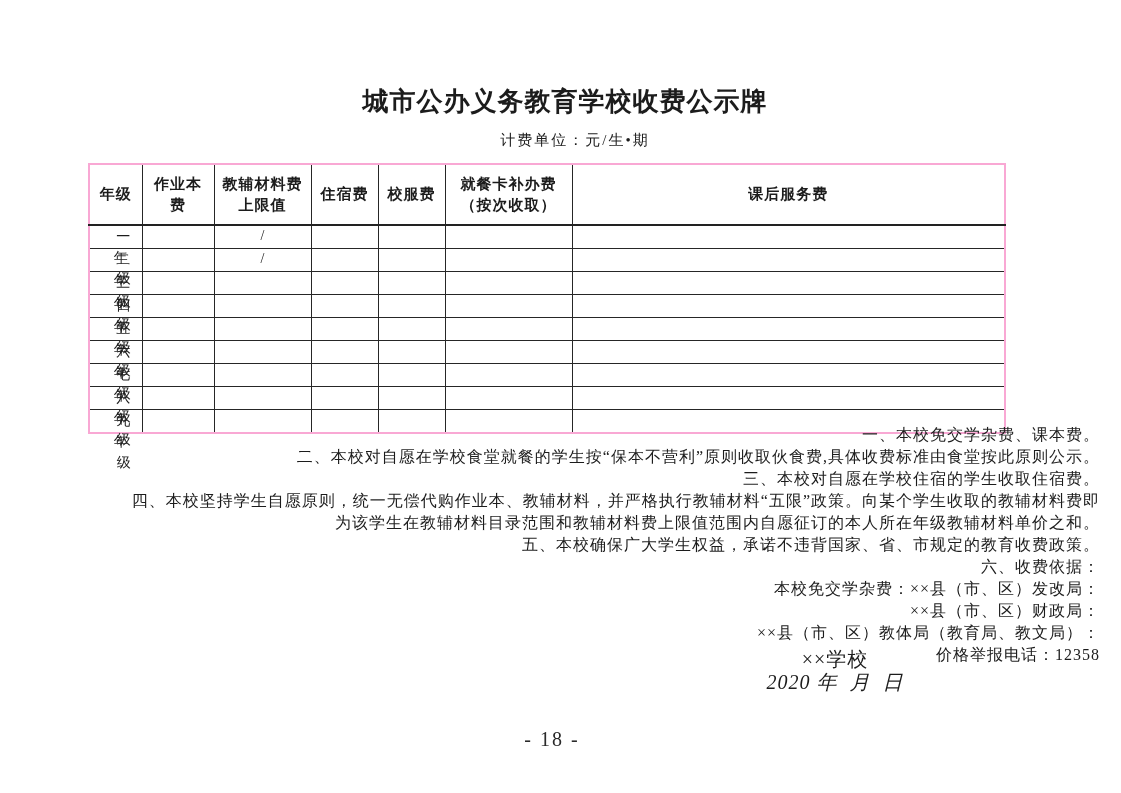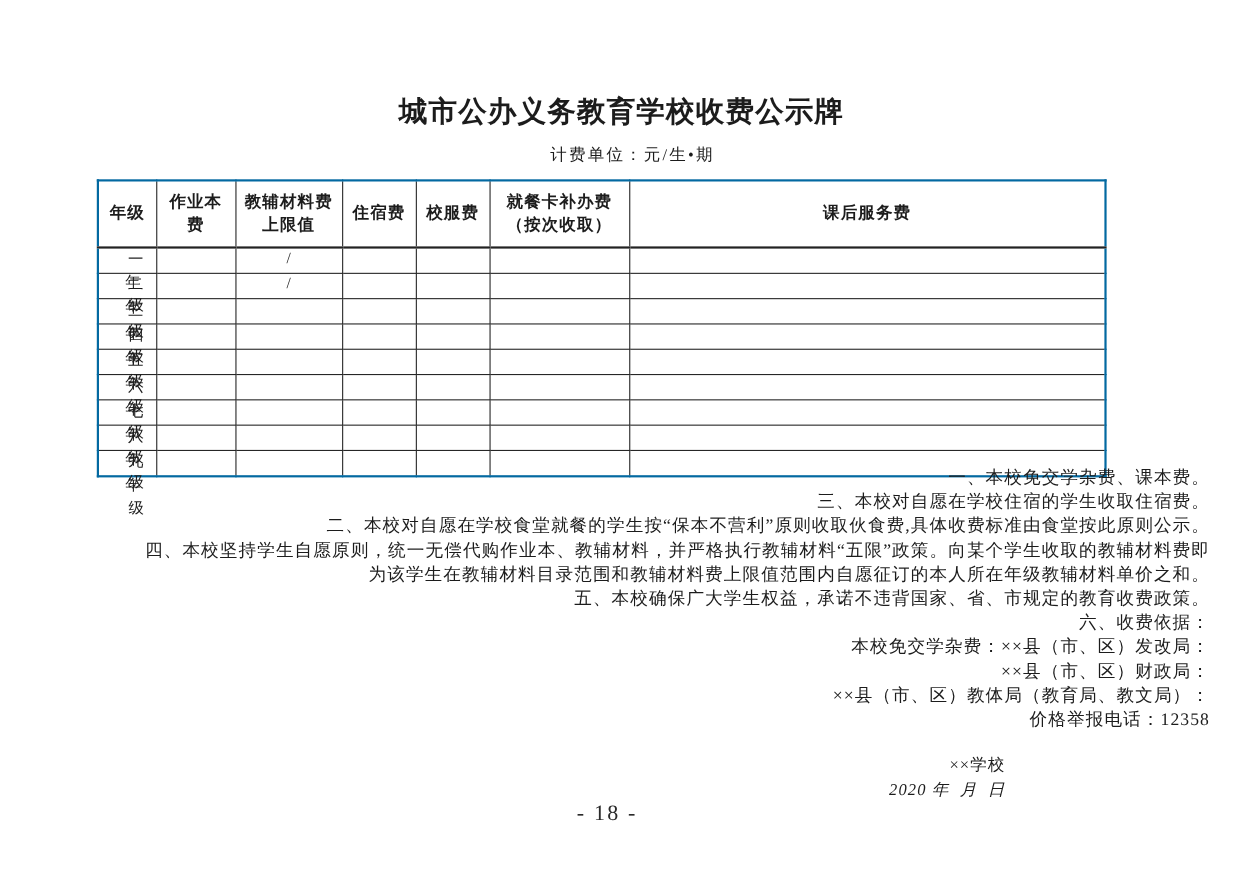--- a/index.html
+++ b/index.html
@@ -15,21 +15,21 @@
     font-size:26px; font-weight:bold; letter-spacing:1px;
   }
   .unit-line {
     position:absolute; top:131px; left:0; width:1150px; text-align:center;
     font-size:15px; letter-spacing:2px;
   }
 
   table.fee-table {
     position:absolute; top:163px; left:88px; width:916px;
     border-collapse:collapse; table-layout:fixed;
-    border:2px solid #0369a1;
+    border:2px solid #f9a8d4;
   }
   .fee-table th, .fee-table td { border:1.5px solid #262626; padding:0; }
   .fee-table thead th {
     height:59px; font-size:15px; font-weight:bold; text-align:center;
     vertical-align:middle; white-space:pre-line; line-height:21px;
     border-bottom:2px solid #222; letter-spacing:1px;
   }
   .fee-table tbody td {
     height:22px; font-size:14px; text-align:center; vertical-align:top;
     line-height:20px;
@@ -45,22 +45,22 @@
   .notes {
     position:absolute; top:424px; left:88px; width:1012px;
     font-size:16px; letter-spacing:1px;text-align:right;
   }
   .note { margin:0; line-height:22px; }
   .note.indent { text-indent:32px; }
   .note.deep-indent { text-indent:134px; }
   .note.small-indent { text-indent:15px; }
 
   .signature {
-    position:absolute; top:648px; left:756px; width:158px; text-align:right;
-    font-size:15px; line-height:23px; letter-spacing:1px;margin-top:37px;
+    position:absolute; top:648px; left:756px; width:158px; text-align:center;
+    font-size:20px; line-height:23px; letter-spacing:1px;
   }
   .sig-date { white-space:pre;font-style:italic; }
 
   .pageno {
     position:absolute; top:728px; left:0; width:1104px; text-align:center;
     font-size:20px; letter-spacing:2px; color:#2a2a2a;
   }
 </style>
 </head>
 <body>
@@ -193,22 +193,22 @@
           <td></td>
           <td></td>
           <td></td>
           <td></td>
         </tr>
       </tbody>
   </table>
 
   <div class="notes" id="notes">
       <p class="note indent">一、本校免交学杂费、课本费。</p>
+      <p class="note indent">二、本校对自愿在学校食堂就餐的学生按“保本不营利”原则收取伙食费,具体收费标准由食堂按此原则公示。</p>
       <p class="note indent">三、本校对自愿在学校住宿的学生收取住宿费。</p>
-      <p class="note indent">二、本校对自愿在学校食堂就餐的学生按“保本不营利”原则收取伙食费,具体收费标准由食堂按此原则公示。</p>
       <p class="note indent">四、本校坚持学生自愿原则，统一无偿代购作业本、教辅材料，并严格执行教辅材料“五限”政策。向某个学生收取的教辅材料费即为该学生在教辅材料目录范围和教辅材料费上限值范围内自愿征订的本人所在年级教辅材料单价之和。</p>
       <p class="note indent">五、本校确保广大学生权益，承诺不违背国家、省、市规定的教育收费政策。</p>
       <p class="note indent">六、收费依据：</p>
       <p class="note indent">本校免交学杂费：××县（市、区）发改局：</p>
       <p class="note deep-indent">××县（市、区）财政局：</p>
       <p class="note deep-indent">××县（市、区）教体局（教育局、教文局）：</p>
       <p class="note small-indent">价格举报电话：12358</p>
     </div>
 
   <div class="signature">

